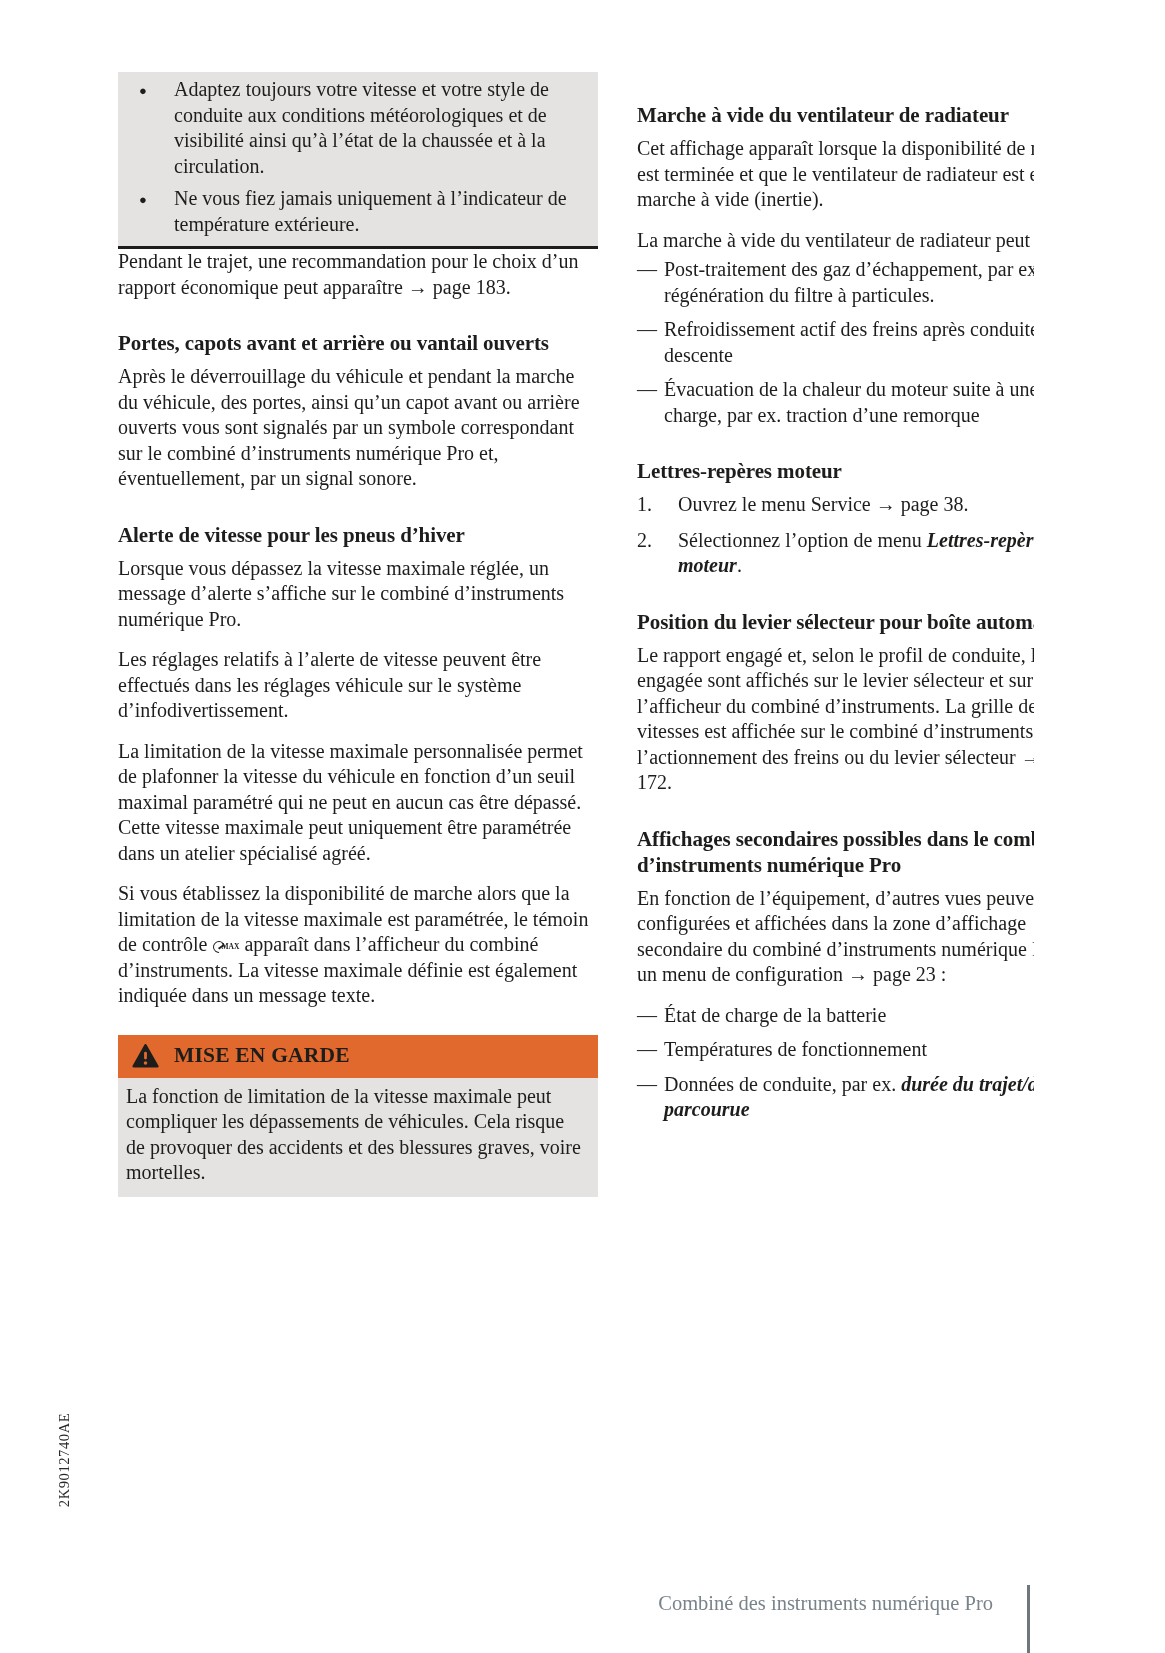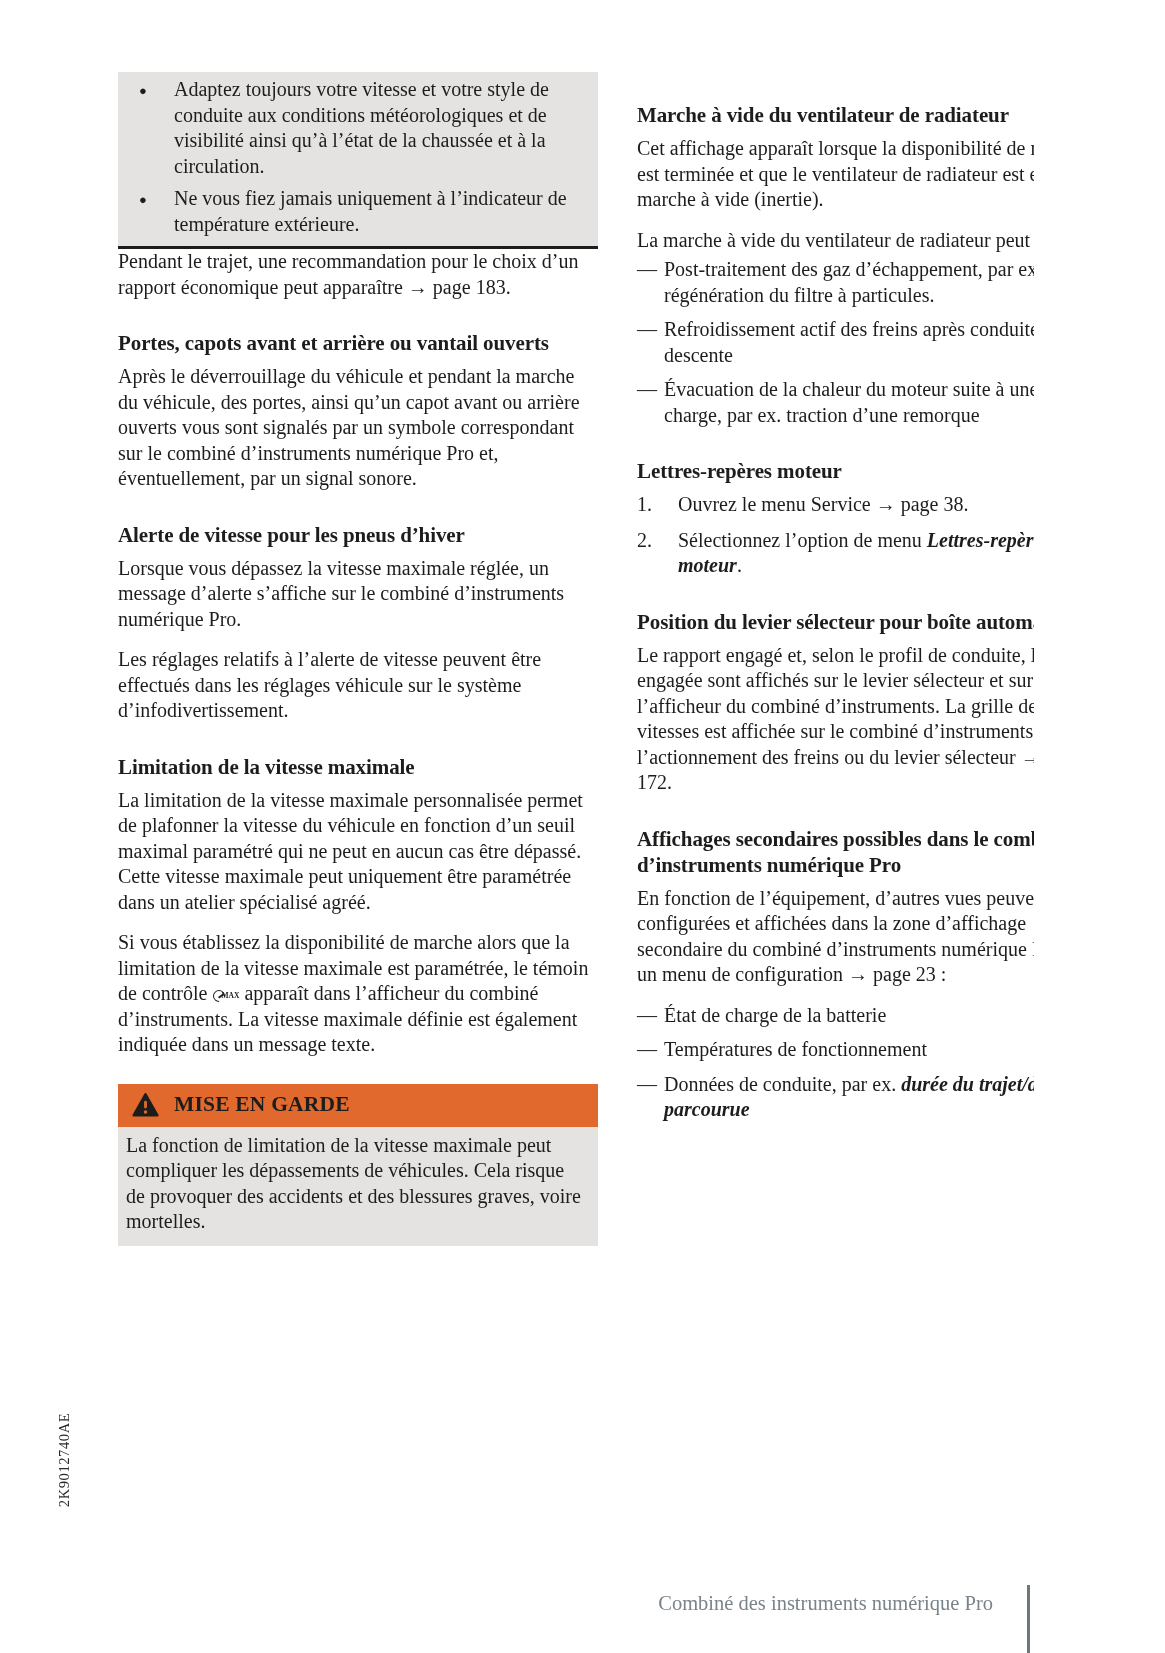--- a/index.html
+++ b/index.html
@@ -142,21 +142,20 @@
 
       <p>Pendant le trajet, une recommandation pour le choix d’un rapport économique peut apparaître → page 183.</p>
 
       <h2>Portes, capots avant et arrière ou vantail ouverts</h2>
       <p>Après le déverrouillage du véhicule et pendant la marche du véhicule, des portes, ainsi qu’un capot avant ou arrière ouverts vous sont signalés par un symbole correspondant sur le combiné d’instruments numérique Pro et, éventuellement, par un signal sonore.</p>
 
       <h2>Alerte de vitesse pour les pneus d’hiver</h2>
       <p>Lorsque vous dépassez la vitesse maximale réglée, un message d’alerte s’affiche sur le combiné d’instruments numérique Pro.</p>
       <p>Les réglages relatifs à l’alerte de vitesse peuvent être effectués dans les réglages véhicule sur le système d’infodivertissement.</p>
 
-      <h2>Limitation de la vitesse maximale</h2>
       <p>La limitation de la vitesse maximale personnalisée permet de plafonner la vitesse du véhicule en fonction d’un seuil maximal paramétré qui ne peut en aucun cas être dépassé. Cette vitesse maximale peut uniquement être paramétrée dans un atelier spécialisé agréé.</p>
       <p>
         <span>Si vous établissez la disponibilité de marche alors que la limitation de la vitesse maximale est paramétrée, le témoin de contrôle </span><span class="max-icon"><span class="gauge"></span><span class="needle"></span><span class="max-label">MAX</span></span><span> apparaît dans l’afficheur du combiné d’instruments. La vitesse maximale définie est également indiquée dans un message texte.</span>
       </p>
 
       <div class="warning-box">
         <div class="warning-header">
           <svg width="27" height="24" viewBox="0 0 24 22">
             <path d="M12 1 L23 20.5 H1 Z" fill="#1d1d1b" stroke="#1d1d1b" stroke-width="2" stroke-linejoin="round"></path>
             <rect x="10.7" y="7" width="2.6" height="7.2" rx="1.3" fill="#e2692d"></rect>

